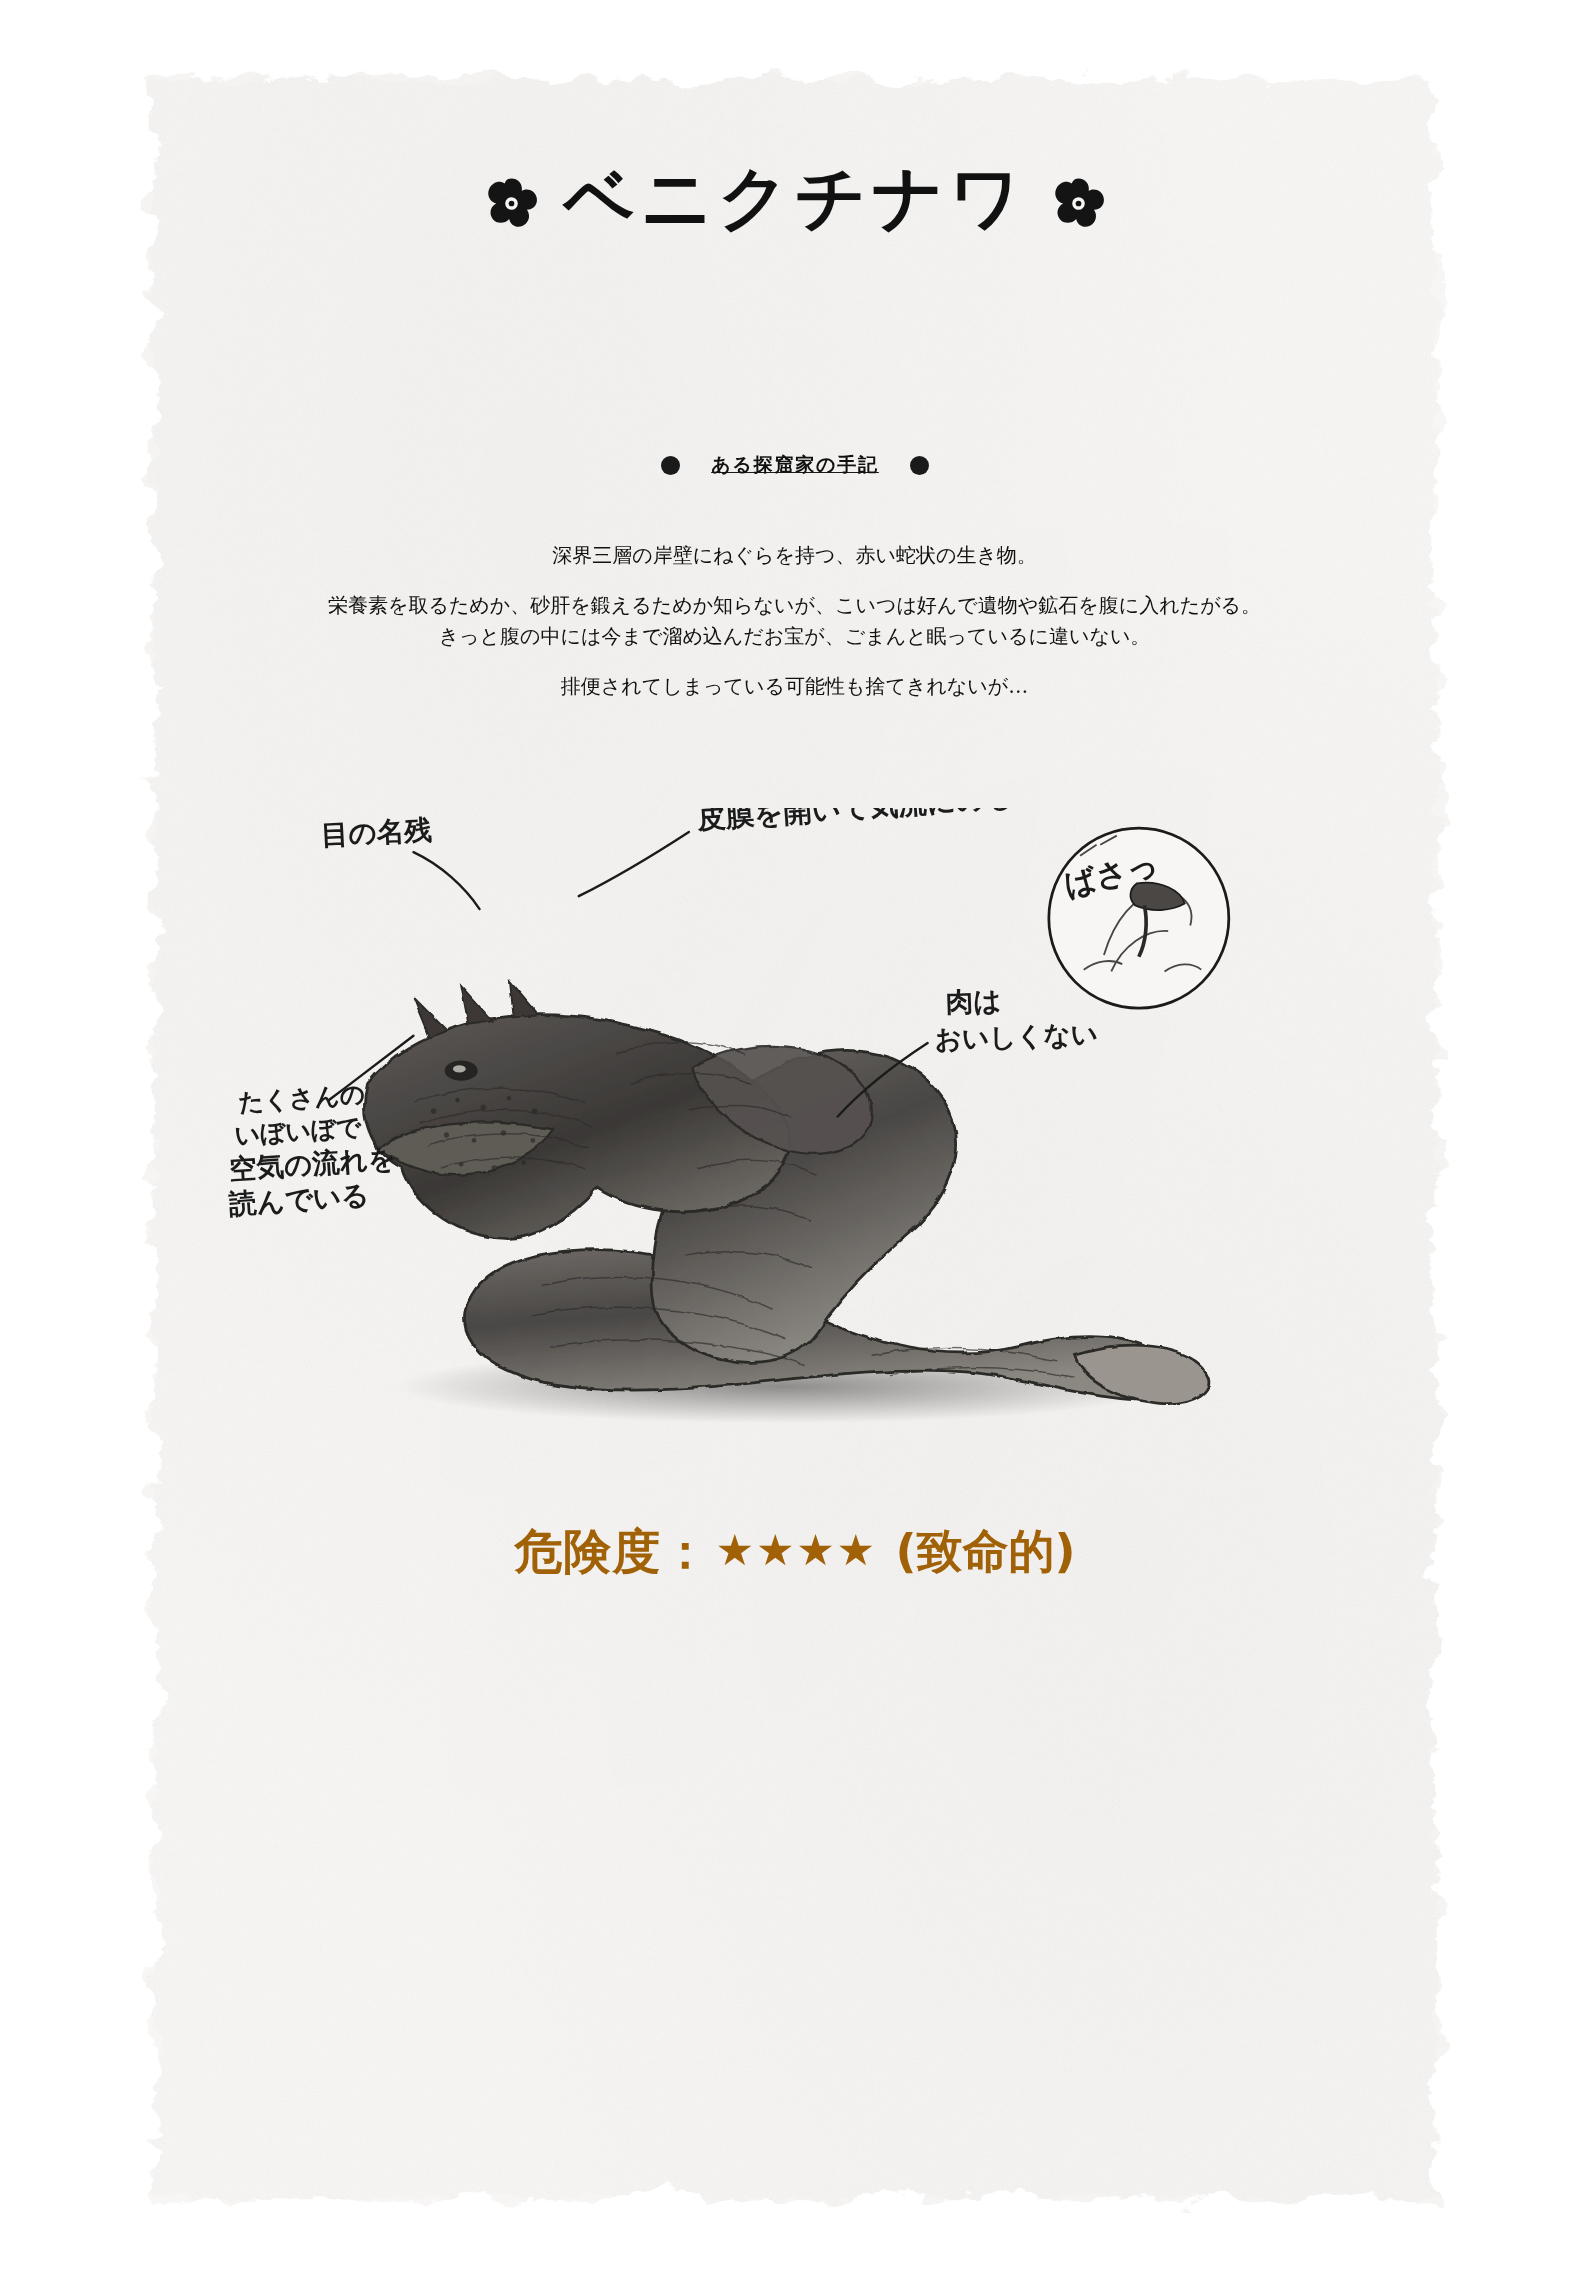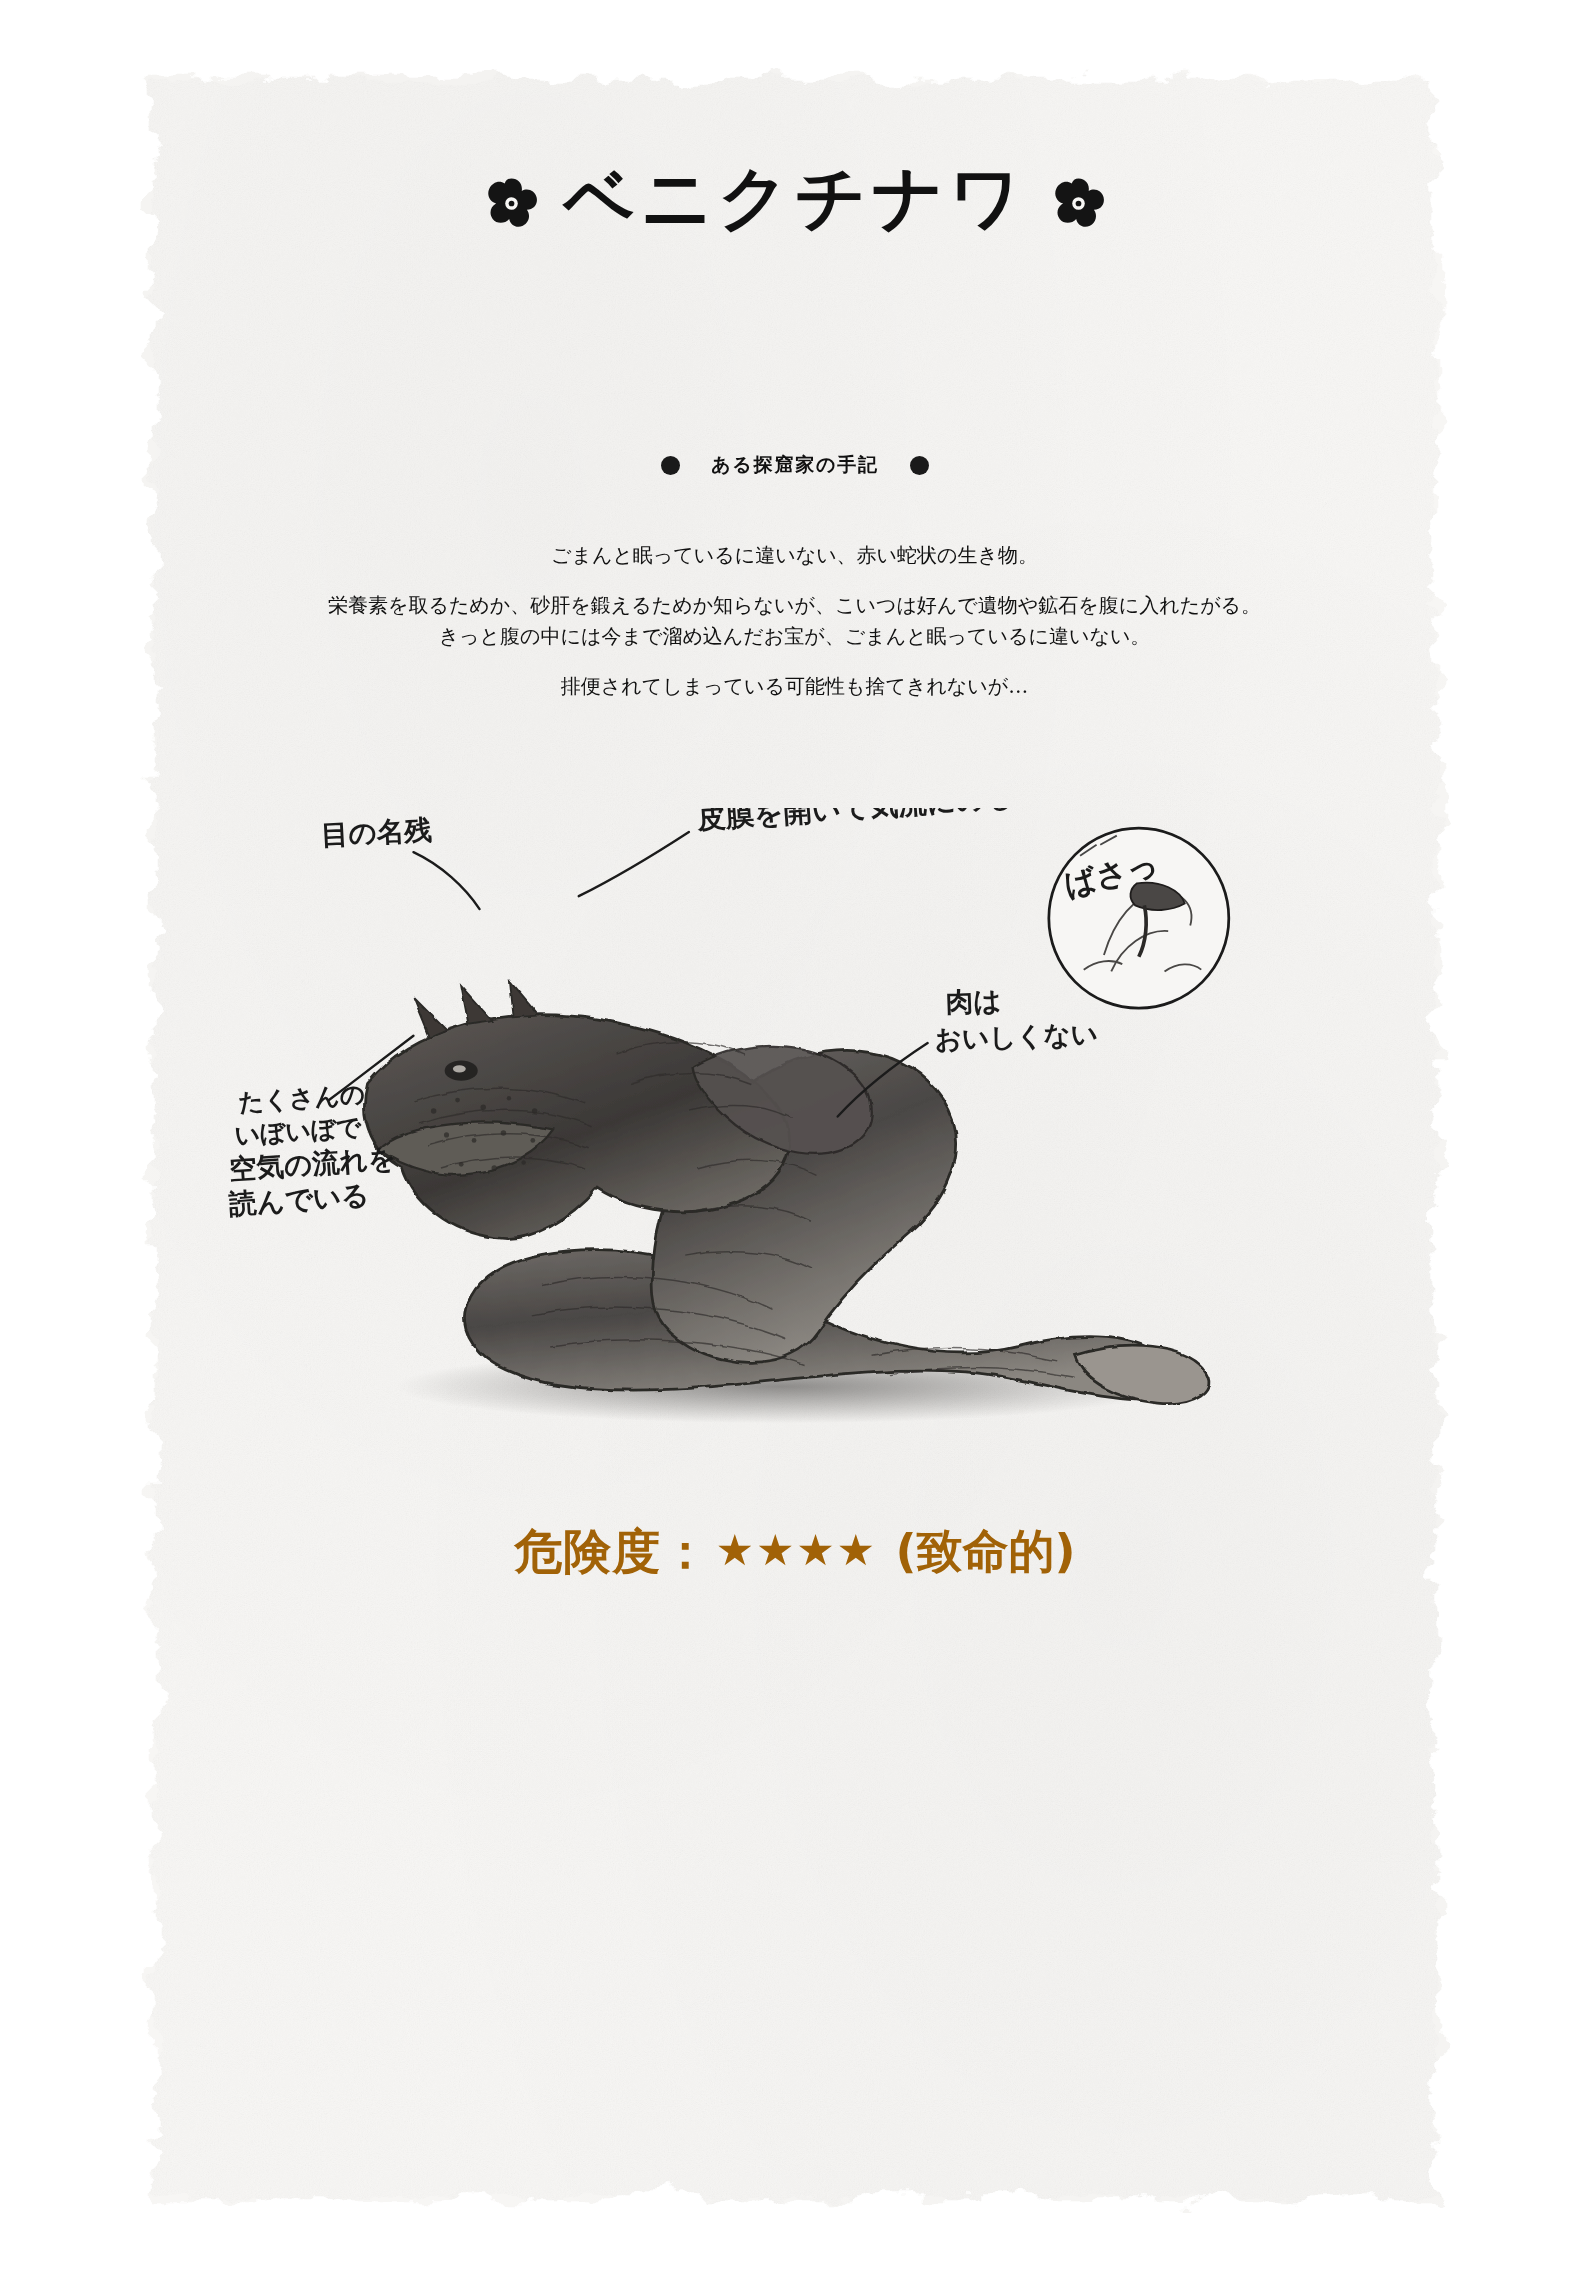--- a/index.html
+++ b/index.html
@@ -64,20 +64,21 @@
   
   #note-header {
     position: absolute;
     left: 0;
     right: 0;
     top: 452px;
     display: flex;
     align-items: center;
     justify-content: center;
     gap: 31px;
+    text-decoration: underline;
   }
   .dot {
     width: 19px;
     height: 19px;
     border-radius: 50%;
     background: #1a1a1a;
     flex: none;
   }
   #note-header-text {
     font-family: "DejaVu Sans", sans-serif;
@@ -211,21 +212,21 @@
 </div>
 
 <div id="note-header">
   <span class="dot"></span>
   <span id="note-header-text">ある探窟家の手記</span>
   <span class="dot"></span>
 </div>
 
 <div id="body-text">
   <p>
-    <span class="para-line">ごまんと眠っているに違いない、赤い蛇状の生き物。</span>
+    <span class="para-line">深界三層の岸壁にねぐらを持つ、赤い蛇状の生き物。</span>
   </p>
   <p>
     <span class="para-line">栄養素を取るためか、砂肝を鍛えるためか知らないが、こいつは好んで遺物や鉱石を腹に入れたがる。</span>
     <span class="para-line">きっと腹の中には今まで溜め込んだお宝が、ごまんと眠っているに違いない。</span>
   </p>
   <p>
     <span class="para-line">排便されてしまっている可能性も捨てきれないが…</span>
   </p>
 </div>
 

